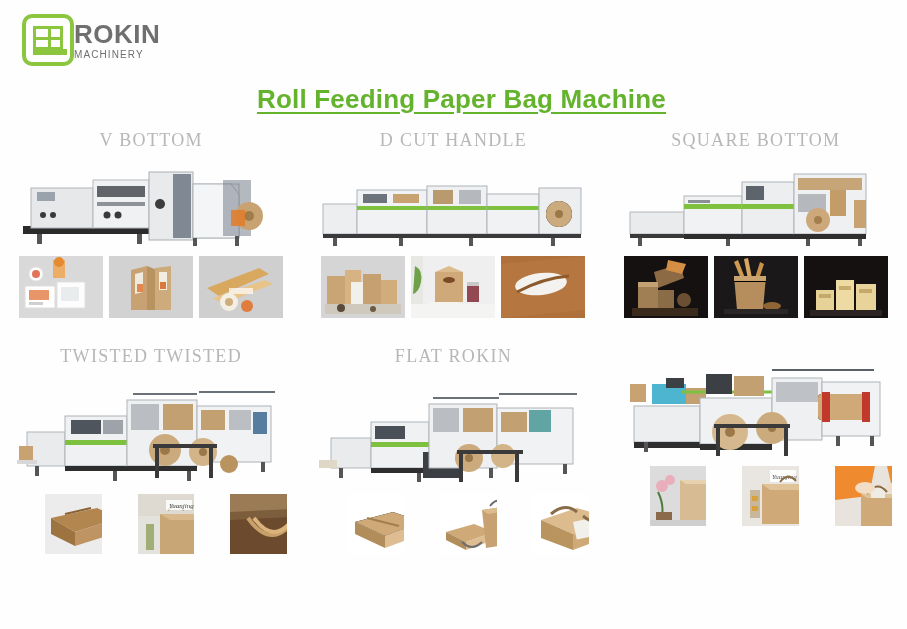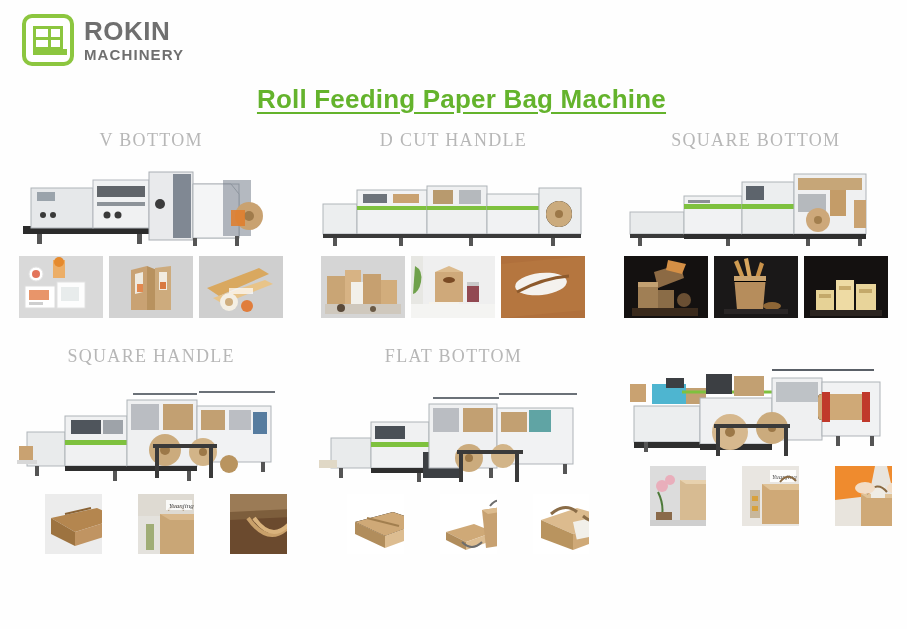--- a/index.html
+++ b/index.html
@@ -16,21 +16,21 @@
     box-sizing:border-box;
     background:#fefefe;
   }
 
   
   .header{
     position:absolute;left:0;top:0;width:907px;height:80px;
   }
   .logo{
     position:absolute;left:22px;top:14px;
-    display:flex;align-items:center;gap:10px;
+    display:flex;align-items:center;
   }
   .logo-mark{
     width:52px;height:52px;
     border:4px solid #8CC63F;
     border-radius:10px;
     box-sizing:border-box;
     position:relative;
     background:#ffffff;
   }
   .logo-mark .grid{
@@ -46,21 +46,21 @@
   .logo-mark .bar{
     position:absolute;left:7px;bottom:7px;width:34px;height:6px;
     border:3px solid #8CC63F;box-sizing:border-box;
   }
   .logo-text{display:flex;flex-direction:column;justify-content:center;line-height:1;}
   .logo-name{
     font-size:26px;font-weight:bold;color:#6f6f6f;letter-spacing:.5px;
     font-family:"Liberation Sans", sans-serif;
   }
   .logo-sub{
-    font-size:15px;font-weight:bold;color:#6f6f6f;letter-spacing:1.1px;margin-top:3px;
+    font-size:10px;font-weight:normal;color:#6f6f6f;letter-spacing:1.1px;margin-top:3px;
     font-family:"Liberation Sans", sans-serif;
   }
 
   .title{
     position:absolute;top:84px;left:0;width:907px;text-align:center;
     font-size:26px;font-weight:bold;color:#64B32C;
     text-decoration:underline;
     text-underline-offset:4px;
     font-family:"Liberation Sans", sans-serif;
     letter-spacing:.2px;
@@ -324,21 +324,21 @@
               <rect x="6" y="54" width="72" height="6" fill="#2b2420"></rect>
             </svg>
           </div>
         </div>
       </div>
     </div>
 
     <div class="row row2" style="margin-top:24px;">
 
       <div class="cell">
-        <div class="cell-label">SQUARE HANDLE</div>
+        <div class="cell-label">TWISTED TWISTED</div>
         <div class="machine">
           <svg width="268" height="112" viewBox="0 0 268 112">
             <rect x="10" y="56" width="38" height="34" fill="#e9ebec" stroke="#b0b5ba"></rect>
             <rect x="2" y="70" width="14" height="14" fill="#c9a271"></rect>
             <rect x="0" y="84" width="20" height="4" fill="#d8d8d8"></rect>
             <rect x="48" y="40" width="62" height="50" fill="#f0f1f2" stroke="#aeb3b8"></rect>
             <rect x="48" y="64" width="62" height="5" fill="#7ec13e"></rect>
             <rect x="54" y="44" width="30" height="14" fill="#4f555c"></rect>
             <rect x="86" y="44" width="20" height="14" fill="#7a818a" opacity=".7"></rect>
             <rect x="48" y="90" width="62" height="5" fill="#2e2e2e"></rect>
@@ -396,21 +396,21 @@
               <rect x="0" y="0" width="84" height="20" fill="#9b7b56"></rect>
               <path d="M0 18 L84 14 L84 22 L0 26 Z" fill="#7d5e3c"></path>
               <path d="M18 24 q24 34 48 0" stroke="#c9a06a" stroke-width="4" fill="none"></path>
               <path d="M24 24 q20 28 40 0" stroke="#d9b27c" stroke-width="4" fill="none"></path>
             </svg>
           </div>
         </div>
       </div>
 
       <div class="cell">
-        <div class="cell-label">FLAT BOTTOM</div>
+        <div class="cell-label">FLAT ROKIN</div>
         <div class="machine">
           <svg width="268" height="112" viewBox="0 0 268 112">
             <rect x="12" y="62" width="40" height="30" fill="#e9ebec" stroke="#b0b5ba"></rect>
             <rect x="0" y="84" width="18" height="8" fill="#e0d8c6"></rect>
             <rect x="52" y="46" width="58" height="46" fill="#f0f1f2" stroke="#aeb3b8"></rect>
             <rect x="52" y="66" width="58" height="5" fill="#7ec13e"></rect>
             <rect x="56" y="50" width="30" height="13" fill="#4a5057"></rect>
             <rect x="52" y="92" width="58" height="5" fill="#2e2e2e"></rect>
             <rect x="104" y="76" width="36" height="26" fill="#3c3f43"></rect>
             <rect x="110" y="28" width="68" height="64" fill="#eff0f1" stroke="#aeb3b8"></rect>

